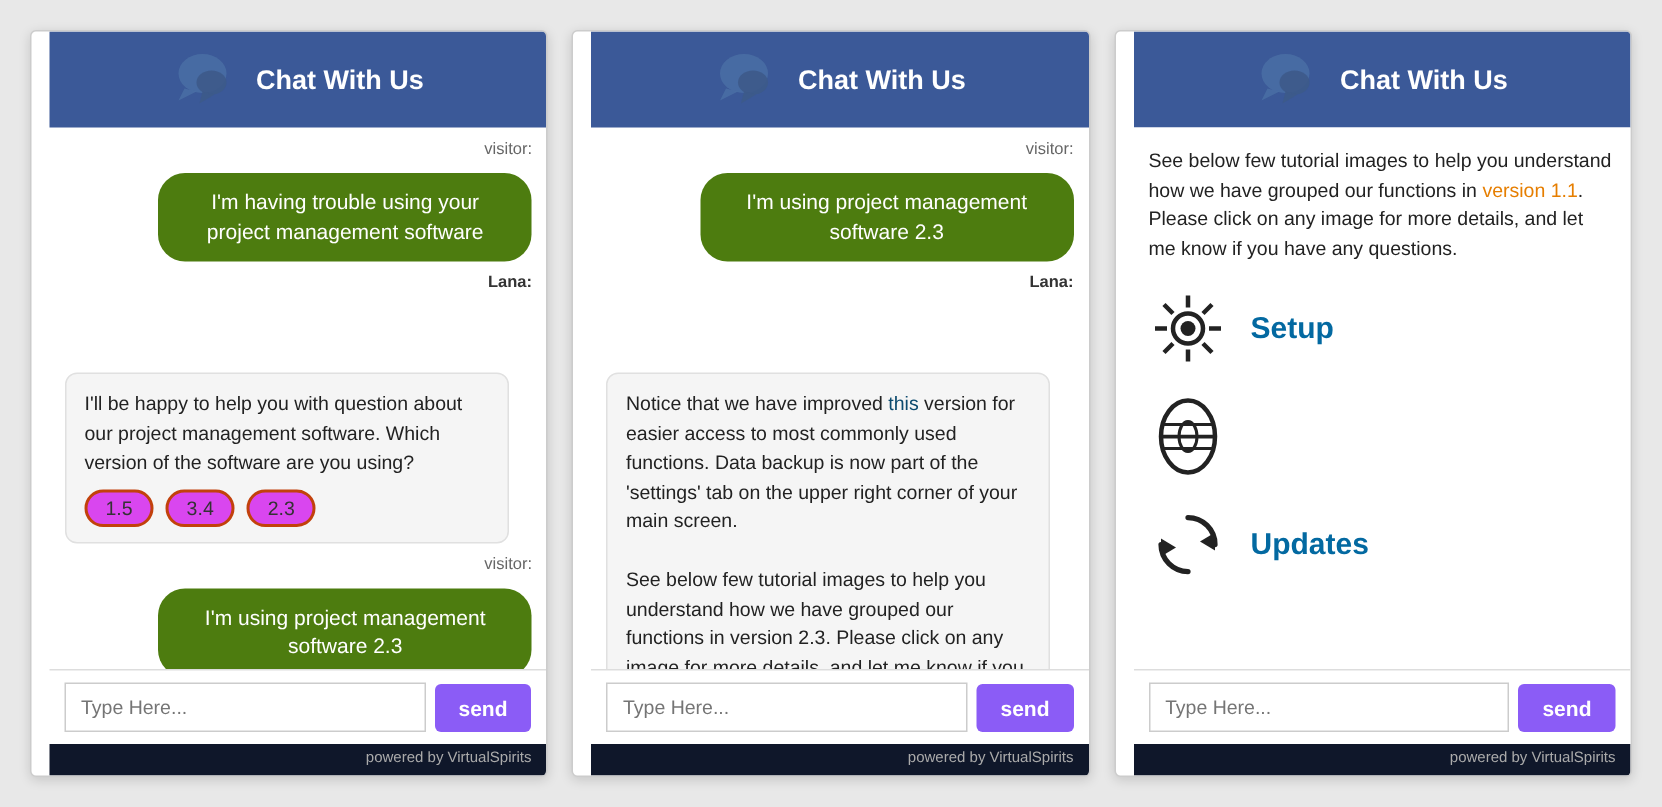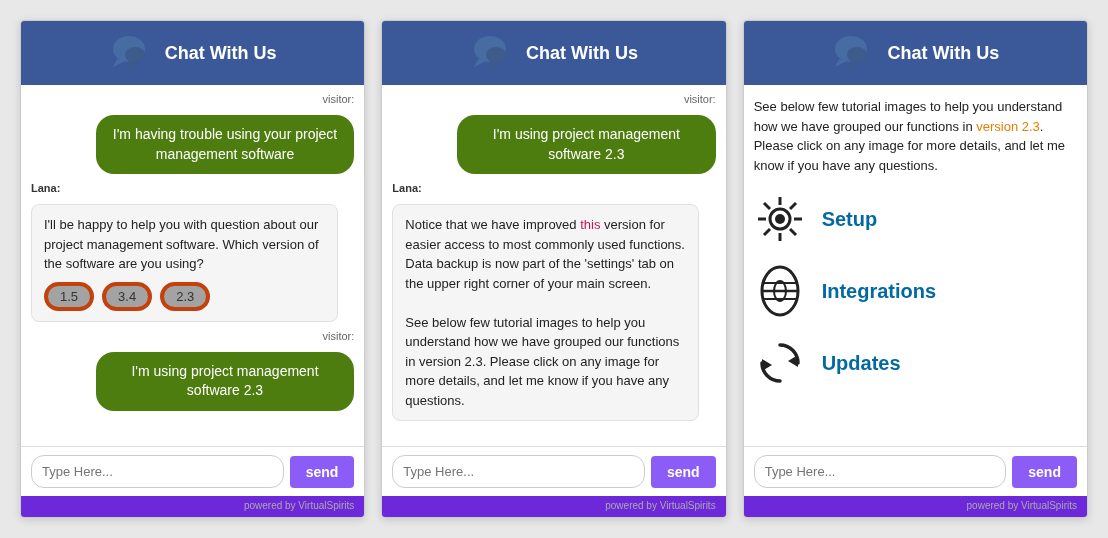--- a/index.html
+++ b/index.html
@@ -18,20 +18,21 @@
     .chat-widget {
       width: 348px;
       background: #fff;
       border: 1px solid #ccc;
       border-radius: 4px;
       display: flex;
       flex-direction: column;
       overflow: hidden;
       box-shadow: 0 2px 8px rgba(0,0,0,0.15);
       height: 498px;
+      padding-left: 12px;
     }
 
     .chat-header {
       background: #3b5998;
       color: white;
       display: flex;
       align-items: center;
       justify-content: center;
       padding: 10px 16px;
       gap: 12px;
@@ -72,21 +73,21 @@
     }
 
     .visitor-label {
       text-align: right;
       font-size: 11px;
       color: #666;
       margin-bottom: 2px;
     }
 
     .bot-label {
-      text-align: left;
+      text-align: right;
       font-size: 11px;
       color: #333;
       font-weight: bold;
       margin-bottom: 2px;
     }
 
     .bubble-visitor {
       background: #4d7c0f;
       color: white;
       border-radius: 18px;
@@ -101,51 +102,52 @@
     .bubble-bot {
       background: #f5f5f5;
       border: 1px solid #e0e0e0;
       border-radius: 8px;
       padding: 10px 12px;
       align-self: flex-start;
       max-width: 95%;
       font-size: 13px;
       line-height: 1.5;
       color: #222;
+      margin-top: 44px;
     }
 
     .version-buttons {
       display: flex;
       gap: 8px;
       margin-top: 8px;
     }
 
     .version-btn {
-      border: 4px solid #c2410c;
-      background: #a3a3a3;
+      border: 2px solid #c2410c;
+      background: #d946ef;
       border-radius: 16px;
       padding: 3px 12px;
       font-size: 13px;
       cursor: pointer;
       color: #333;
     }
 
     .chat-input-area {
       border-top: 1px solid #ddd;
       padding: 8px 10px;
       display: flex;
       gap: 6px;
       align-items: center;
       background: #fff;
     }
 
     .chat-input {
       flex: 1;
       border: 1px solid #ccc;
-      border-radius: 13px;
+      border-radius: 0;
       padding: 8px 10px;
       font-size: 13px;
       color: #999;
       outline: none;
     }
 
     .send-btn {
       background: #8b5cf6;
       color: white;
       border: none;
@@ -154,21 +156,21 @@
       font-size: 14px;
       cursor: pointer;
       font-weight: bold;
     }
 
     .powered-by {
       text-align: right;
       font-size: 10px;
       color: #aaa;
       padding: 4px 10px 6px;
-      background: #6d28d9;
+      background: #0f172a;
     }
 
     
     .tutorial-item {
       display: flex;
       align-items: center;
       gap: 16px;
       padding: 6px 0;
     }
 
@@ -244,21 +246,21 @@
     </div>
     <span class="chat-header-title">Chat With Us</span>
   </div>
 
   <div class="chat-body">
     <div class="visitor-label">visitor:</div>
     <div class="bubble-visitor">I'm using project management software 2.3</div>
 
     <div class="bot-label">Lana:</div>
     <div class="bubble-bot">
-      Notice that we have improved <span style="color:#be185d;">this</span> version for easier access to most commonly used functions. Data backup is now part of the 'settings' tab on the upper right corner of your main screen.<br><br>
+      Notice that we have improved <span style="color:#0c4a6e;">this</span> version for easier access to most commonly used functions. Data backup is now part of the 'settings' tab on the upper right corner of your main screen.<br><br>
       See below few tutorial images to help you understand how we have grouped our functions in version 2.3. Please click on any image for more details, and let me know if you have any questions.
     </div>
   </div>
 
   <div class="chat-input-area">
     <input class="chat-input" type="text" placeholder="Type Here..." style="">
     <button class="send-btn">send</button>
   </div>
   <div class="powered-by">powered by VirtualSpirits</div>
 </div>
@@ -271,21 +273,21 @@
         <polygon points="8,28 4,36 16,30" fill="#4a6fa5" opacity="0.85"></polygon>
         <ellipse cx="26" cy="24" rx="10" ry="8" fill="#3d5a8a" opacity="0.9"></ellipse>
         <polygon points="20,30 18,38 28,32" fill="#3d5a8a" opacity="0.9"></polygon>
       </svg>
     </div>
     <span class="chat-header-title">Chat With Us</span>
   </div>
 
   <div class="chat-body">
     <div style="font-size:13px;line-height:1.5;color:#222;padding:4px 0;">
-      See below few tutorial images to help you understand how we have grouped our functions in <span class="highlight-orange">version 2.3</span>. Please click on any image for more details, and let me know if you have any questions.
+      See below few tutorial images to help you understand how we have grouped our functions in <span class="highlight-orange">version 1.1</span>. Please click on any image for more details, and let me know if you have any questions.
     </div>
 
     <div class="tutorial-item">
       <div class="tutorial-icon">
         <svg viewBox="0 0 52 52" width="52" height="52">
           <circle cx="26" cy="26" r="10" fill="none" stroke="#222" stroke-width="3"></circle>
           <g stroke="#222" stroke-width="3" fill="none">
             <line x1="26" y1="4" x2="26" y2="12"></line>
             <line x1="26" y1="40" x2="26" y2="48"></line>
             <line x1="4" y1="26" x2="12" y2="26"></line>
@@ -305,21 +307,20 @@
       <div class="tutorial-icon">
         <svg viewBox="0 0 52 52" width="52" height="52">
 
           <ellipse cx="26" cy="26" rx="18" ry="24" fill="none" stroke="#222" stroke-width="3"></ellipse>
           <line x1="8" y1="26" x2="44" y2="26" stroke="#222" stroke-width="2.5"></line>
           <line x1="10" y1="18" x2="42" y2="18" stroke="#222" stroke-width="2"></line>
           <line x1="10" y1="34" x2="42" y2="34" stroke="#222" stroke-width="2"></line>
           <ellipse cx="26" cy="26" rx="6" ry="10" fill="none" stroke="#222" stroke-width="2"></ellipse>
         </svg>
       </div>
-      <span class="tutorial-label">Integrations</span>
     </div>
 
     <div class="tutorial-item">
       <div class="tutorial-icon">
         <svg viewBox="0 0 52 52" width="52" height="52">
 
           <path d="M26 8 A18 18 0 0 1 44 26" fill="none" stroke="#222" stroke-width="3.5" stroke-linecap="round"></path>
           <polygon points="44,18 44,30 34,24" fill="#222"></polygon>
           <path d="M26 44 A18 18 0 0 1 8 26" fill="none" stroke="#222" stroke-width="3.5" stroke-linecap="round"></path>
           <polygon points="8,34 8,22 18,28" fill="#222"></polygon>

